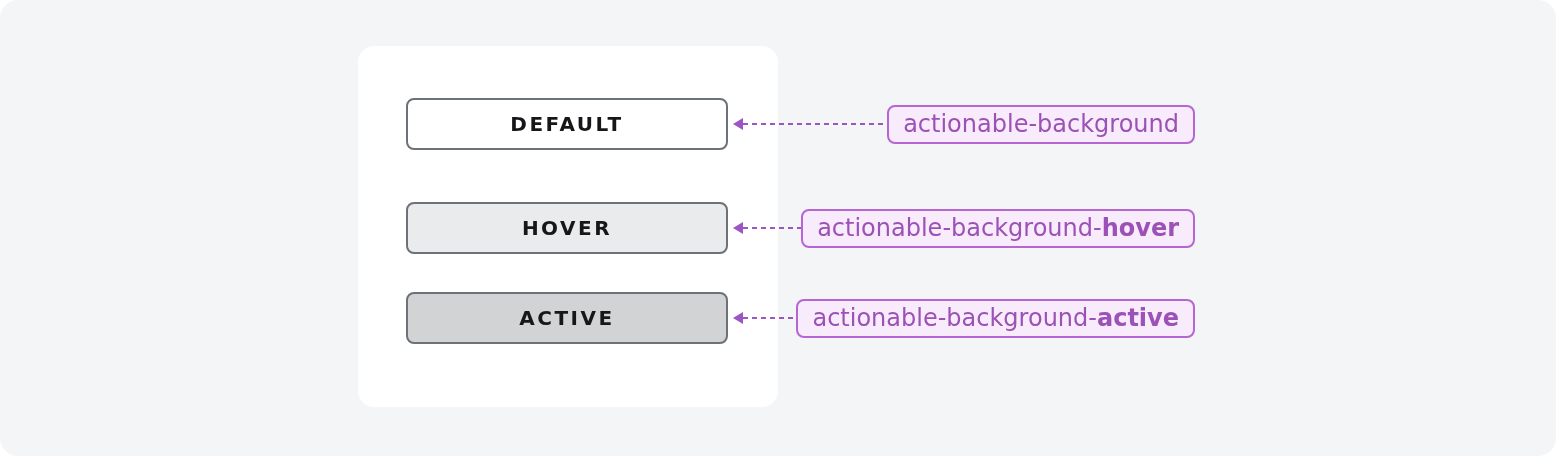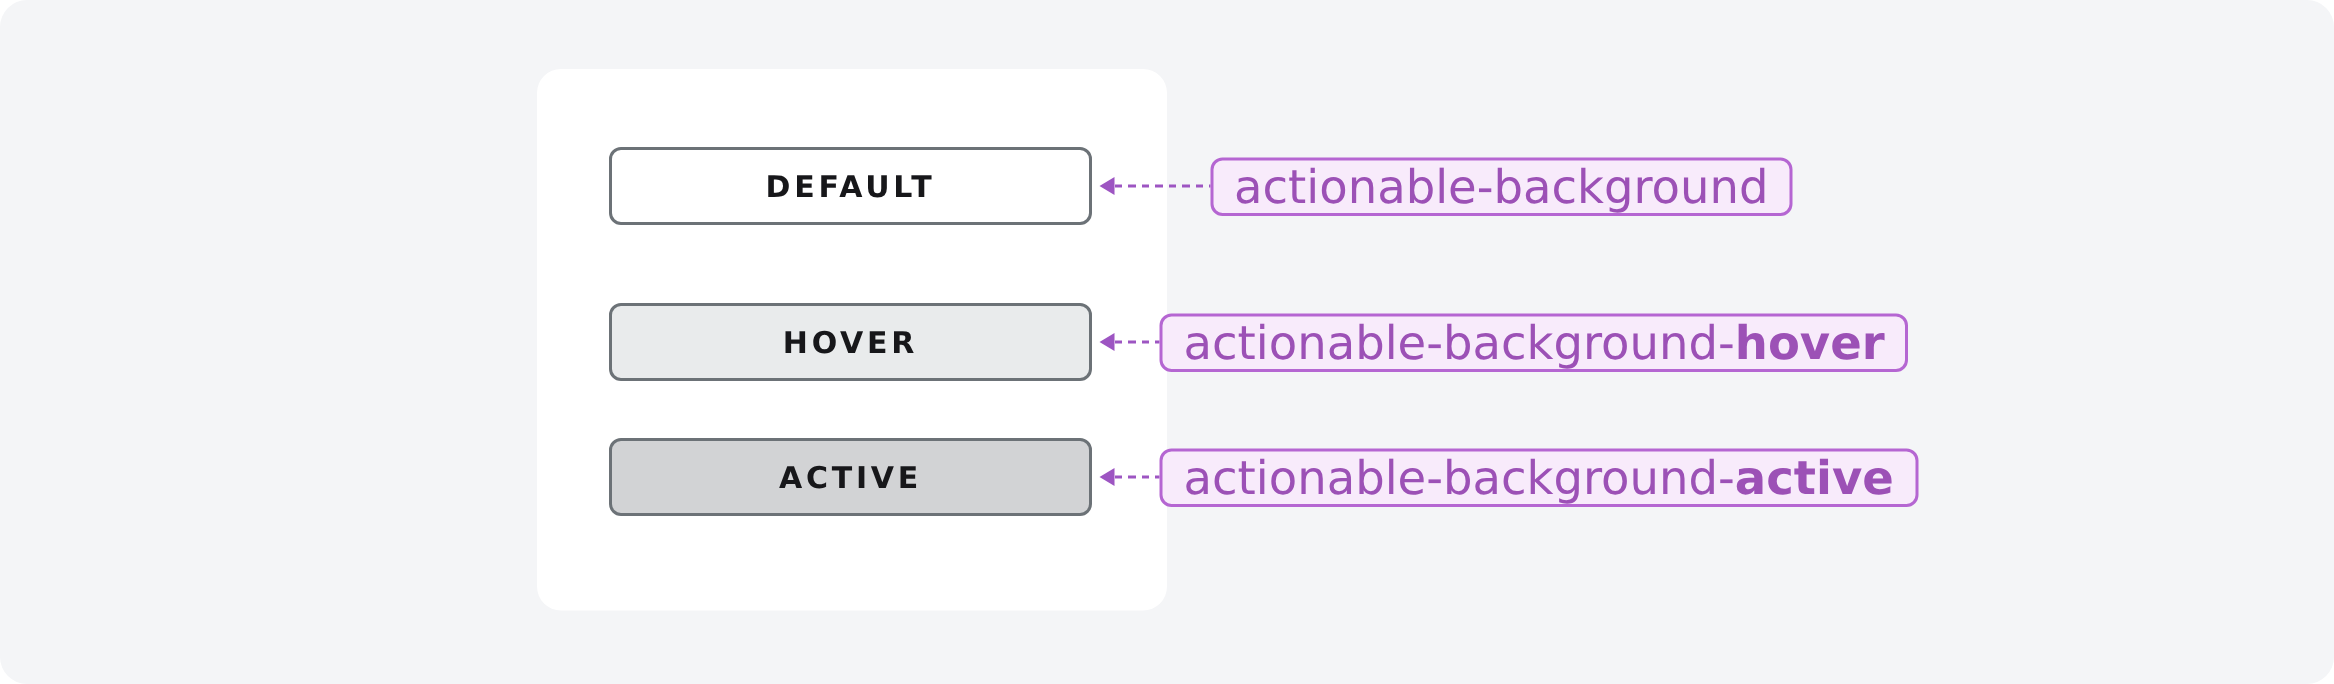--- a/index.html
+++ b/index.html
@@ -73,26 +73,26 @@
     height: 2px;
     background: repeating-linear-gradient(90deg,
       #9d55c2 0px, #9d55c2 5px,
       transparent 5px, transparent 9px);
   }
   .token-label {
     flex: 0 0 auto;
     box-sizing: border-box;
     height: 39px;
     display: flex;
-    align-items: flex-start;
+    align-items: center;
     padding: 0 14px;
     background: #f8ebfb;
     border: 2px solid #b566d2;
     border-radius: 8px;
-    font-size: 31px;
+    font-size: 24px;
     color: #9c51b6;
     white-space: nowrap;
   }
   .token-label b { font-weight: 700; }
 </style>
 </head>
 <body>
 
 <div class="canvas">
   <div class="card"></div>

